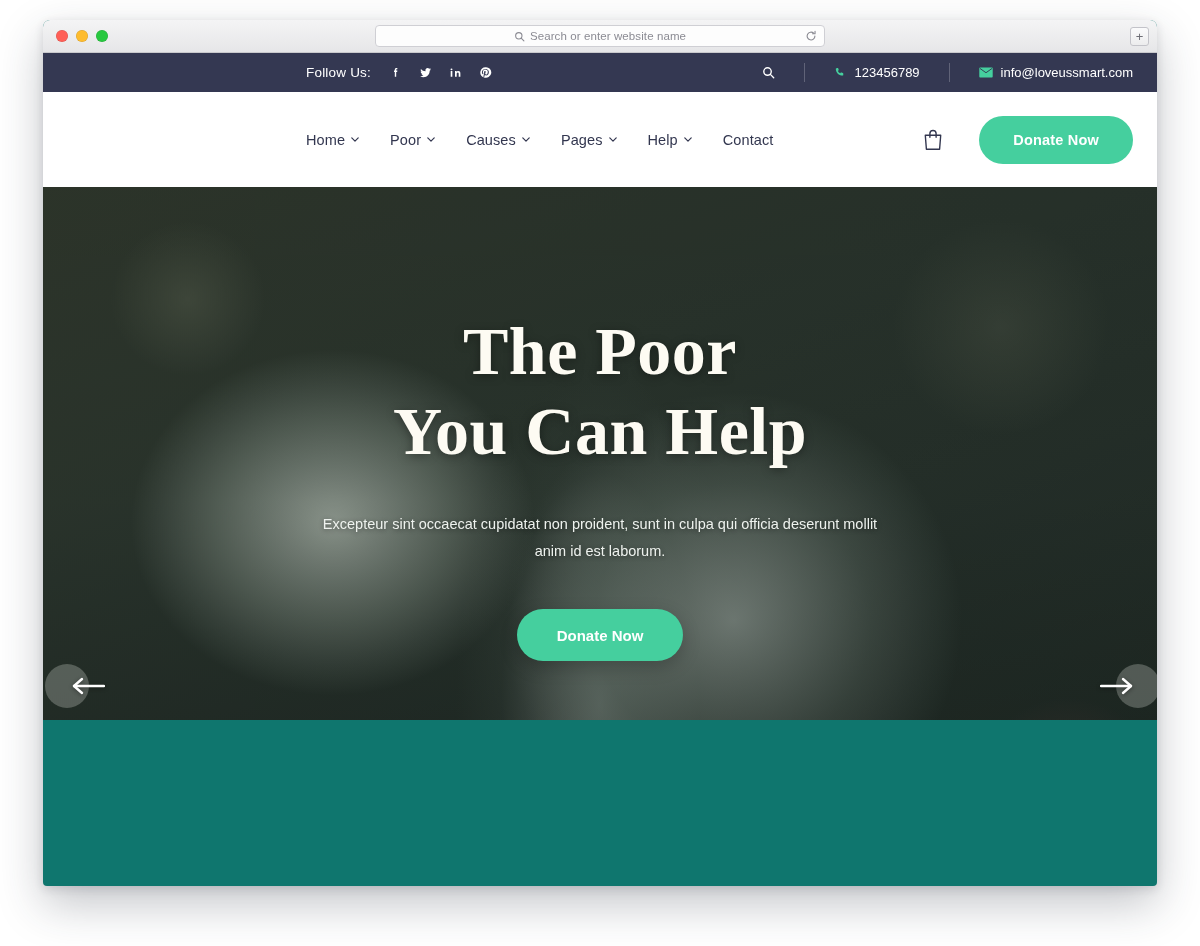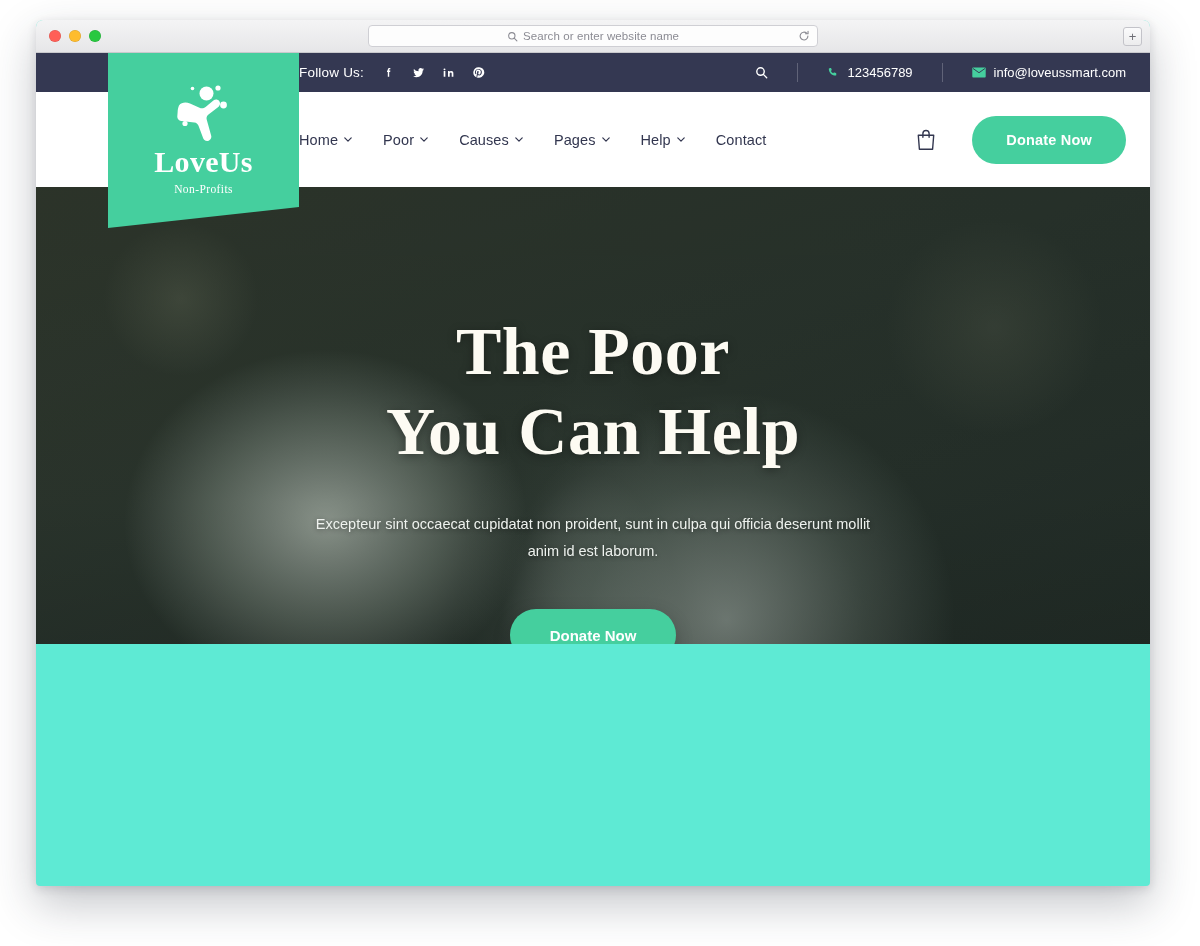--- a/index.html
+++ b/index.html
@@ -6,23 +6,23 @@
   html, body {
     width: 1200px; height: 946px;
     background: #ffffff;
     font-family: "Liberation Sans", sans-serif;
     overflow: hidden;
   }
 
   
   .browser-window {
     position: absolute;
-    left: 36px; top: 20px;
+    left: 43px; top: 20px;
     width: 1114px; height: 866px;
-    background: #5eead4;
+    background: #0f766e;
     border-radius: 7px 7px 4px 4px;
     box-shadow: 0 18px 45px rgba(40,45,60,0.28), 0 3px 10px rgba(40,45,60,0.14);
     overflow: hidden;
   }
 
   .titlebar {
     position: relative;
     height: 33px;
     background: linear-gradient(180deg, #f4f4f5 0%, #e6e6e8 100%);
     border-bottom: 1px solid #c9c9cd;
@@ -64,21 +64,21 @@
     border-radius: 3px;
     background: linear-gradient(180deg,#fbfbfc,#ececed);
     display: flex; align-items: center; justify-content: center;
     font-size: 13px; color: #6d6d75; line-height: 1;
   }
 
   
   .viewport {
     position: relative;
     width: 1114px;
-    height: 591px;
+    height: 667px;
     overflow: hidden;
     background: #fff;
   }
 
   
   .topbar {
     position: relative;
     height: 39px;
     background: #343852;
     display: flex;
@@ -389,32 +389,20 @@
 
       <div class="nav-right">
         <svg class="bag-icon" viewBox="0 0 20 23" fill="none" stroke="currentColor" stroke-width="1.4">
           <path d="M2.3 7.2h15.4l-1.1 14.1H3.4L2.3 7.2z" stroke-linejoin="round"></path>
           <path d="M6.9 9.2V5.6a3.1 3.1 0 0 1 6.2 0v3.6" stroke-linecap="round"></path>
         </svg>
         <button class="donate-nav">Donate Now</button>
       </div>
     </div>
 
-    <div class="logo-plate">
-      <svg class="logo-mark" viewBox="0 0 62 58" fill="currentColor">
-        <circle cx="33.5" cy="10.5" r="7"></circle>
-        <circle cx="45" cy="5" r="2.6"></circle>
-        <circle cx="19.5" cy="5.5" r="1.8"></circle>
-        <circle cx="50.5" cy="22" r="3.4"></circle>
-        <circle cx="12" cy="40.5" r="2.6"></circle>
-        <path d="M6 22.5c2.5-3.2 7-3.6 11-1.9l9.5 4.2c2 .9 4.4.6 6.1-.8l7.8-6.4c1.8-1.5 4.4-1.3 5.8.5 1.4 1.8 1 4.4-.9 5.8l-9.8 7.5c-1.6 1.2-2.3 3.2-1.8 5.1l4.5 16.3c.6 2.3-.8 4.6-3.1 5.1-2.3.5-4.6-.9-5.1-3.2L25.6 43c-.5-2-2.2-3.4-4.2-3.6L8.1 38c-2.3-.2-4-2.3-3.8-4.6l.3-4c.1-3 .6-5 1.4-6.9z"></path>
-      </svg>
-      <div class="logo-word">LoveUs</div>
-      <div class="logo-sub">Non-Profits</div>
-    </div>
 
     <div class="hero">
       <div class="hero-photo"></div>
       <div class="hero-tint"></div>
 
       <div class="hero-content">
         <div class="hero-title">
           <div>The Poor</div>
           <div>You Can Help</div>
         </div>

